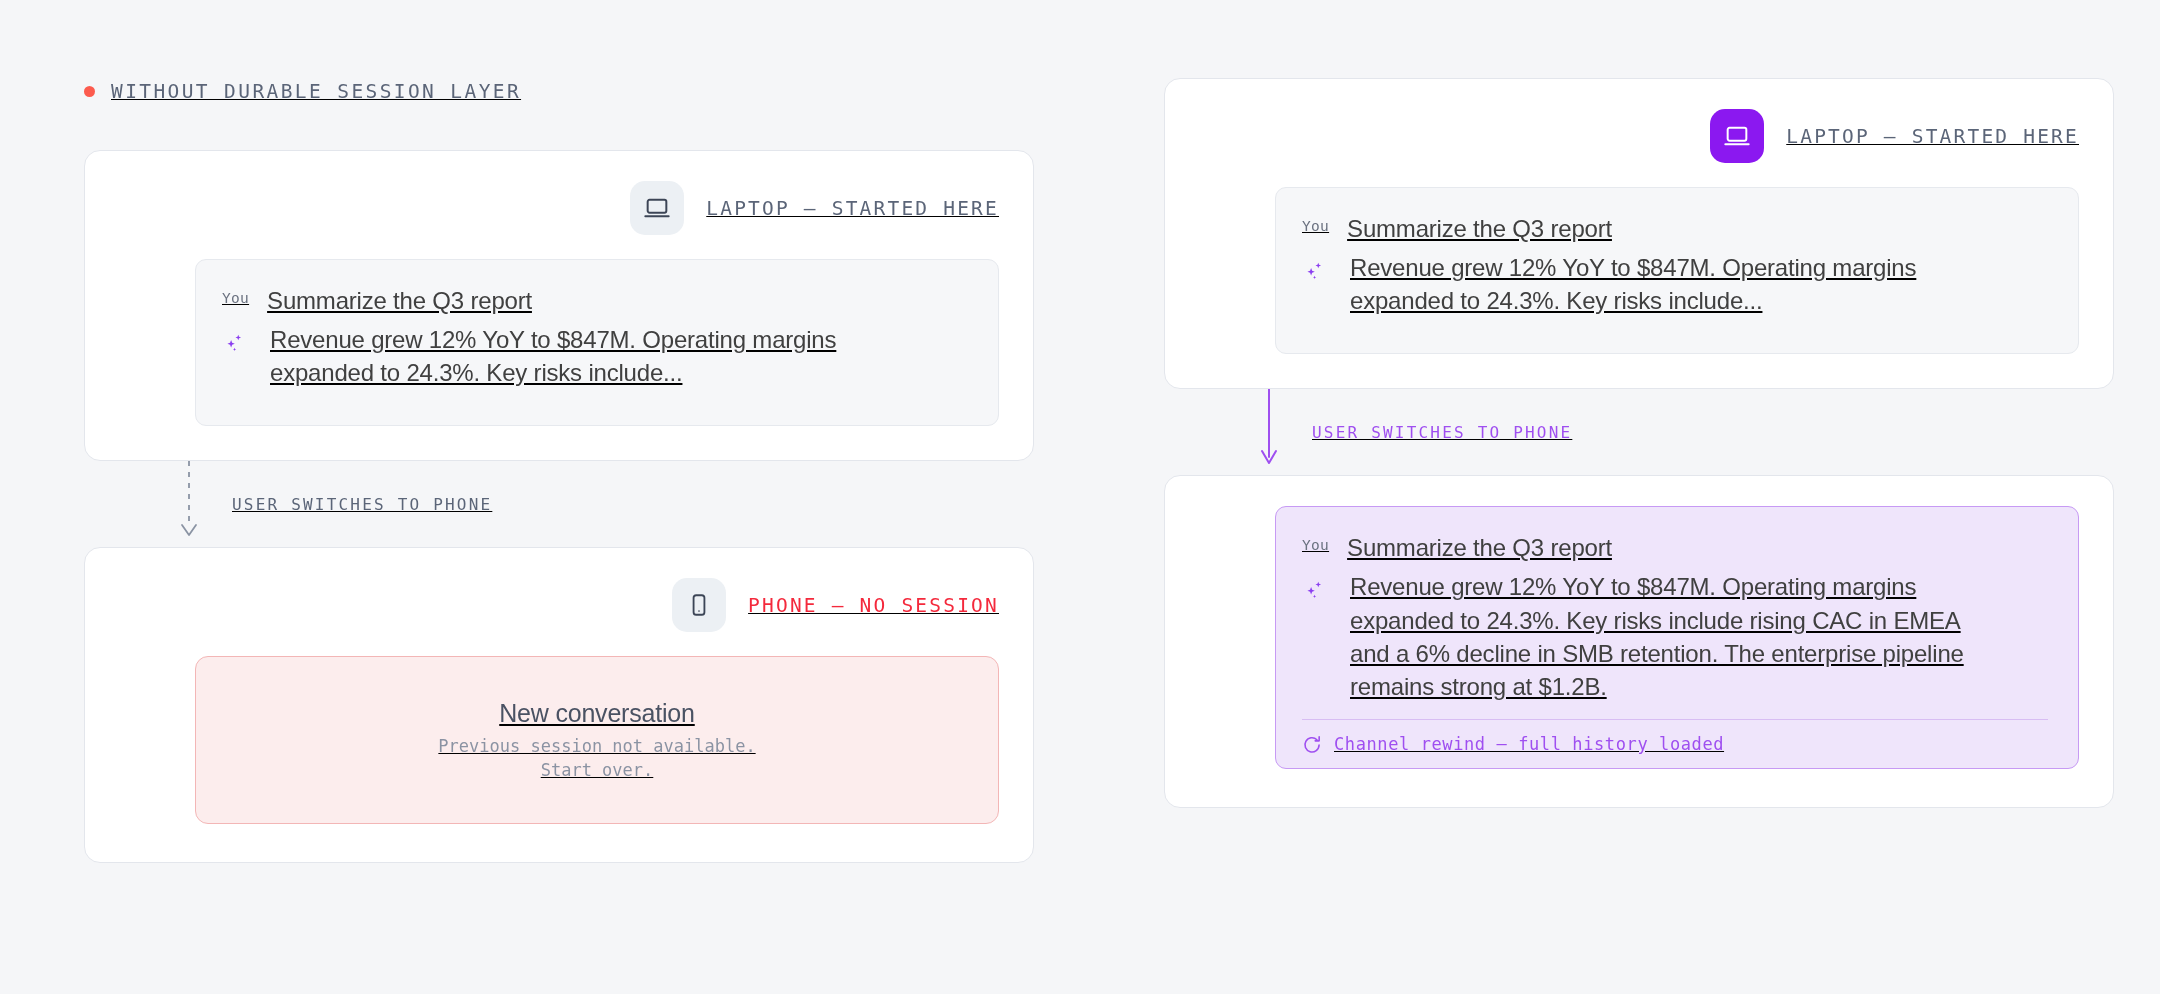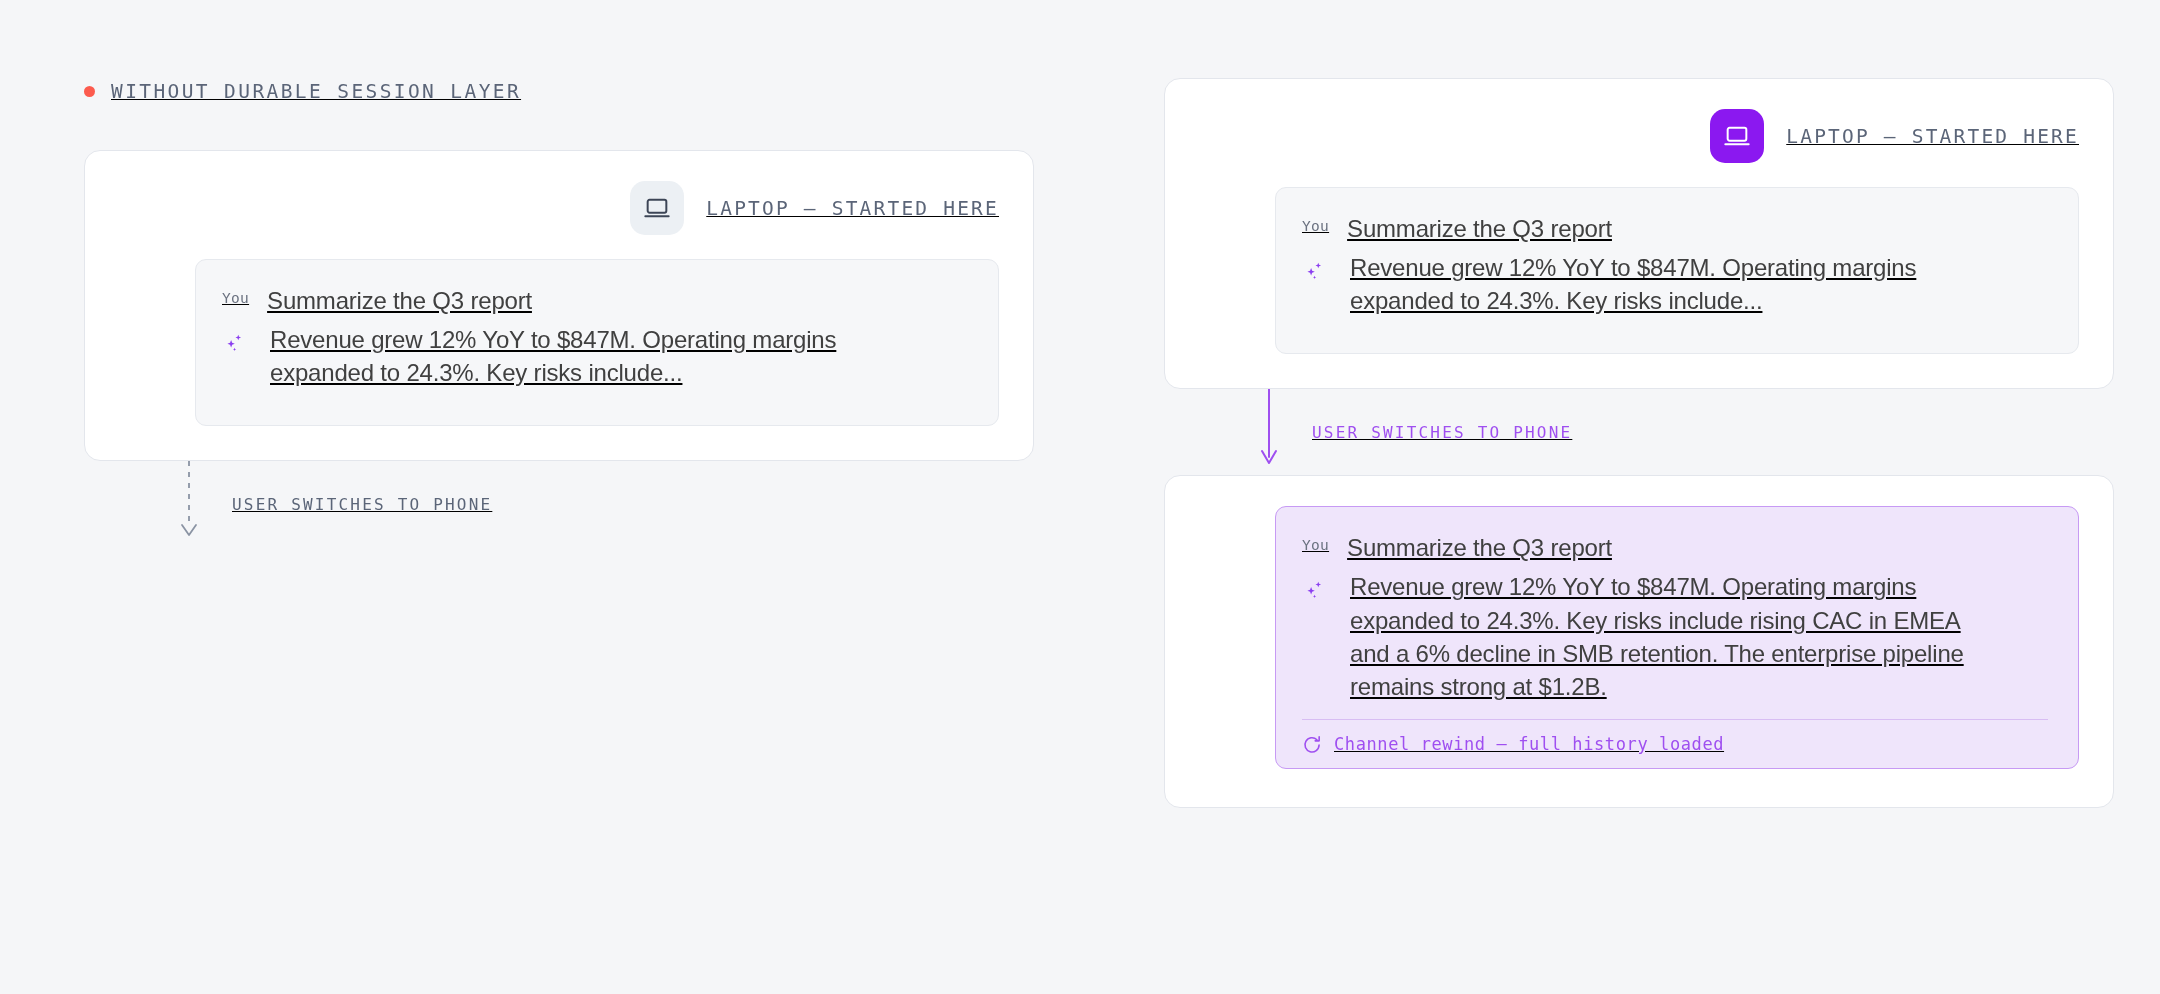--- a/index.html
+++ b/index.html
@@ -254,20 +254,39 @@
     <div class="connector">
       <span class="arrow">
         <svg width="22" height="86" viewBox="0 0 22 86">
           <line x1="11" y1="0" x2="11" y2="66" stroke="#8a93a3" stroke-width="1.8" stroke-dasharray="5 6"></line>
           <polyline points="4,64 11,74 18,64" fill="none" stroke="#8a93a3" stroke-width="1.8" stroke-linecap="round" stroke-linejoin="round"></polyline>
         </svg>
       </span>
       <span class="connector-label gray">USER SWITCHES TO PHONE</span>
     </div>
 
+    <div class="card tall">
+      <div class="card-head">
+        <span class="icon-box neutral">
+          <svg width="26" height="26" viewBox="0 0 24 24" fill="none" stroke="#3c4556" stroke-width="1.7" stroke-linecap="round" stroke-linejoin="round">
+            <rect x="7" y="3" width="10" height="18" rx="2.4"></rect>
+            <circle cx="12" cy="17.6" r="0.75" fill="#3c4556" stroke="none"></circle>
+          </svg>
+        </span>
+        <span class="card-title red">PHONE — NO SESSION</span>
+      </div>
+
+      <div class="empty-box">
+        <div class="empty-title">New conversation</div>
+        <div class="empty-sub">
+          <div>Previous session not available.</div>
+          <div>Start over.</div>
+        </div>
+      </div>
+    </div>
   </div>
 
   <div class="column right">
 
 
     <div class="card">
       <div class="card-head">
         <span class="icon-box purple">
           <svg width="28" height="28" viewBox="0 0 24 24" fill="none" stroke="#ffffff" stroke-width="1.7" stroke-linecap="round" stroke-linejoin="round">
             <rect x="4" y="5" width="16" height="11" rx="1.6"></rect>

